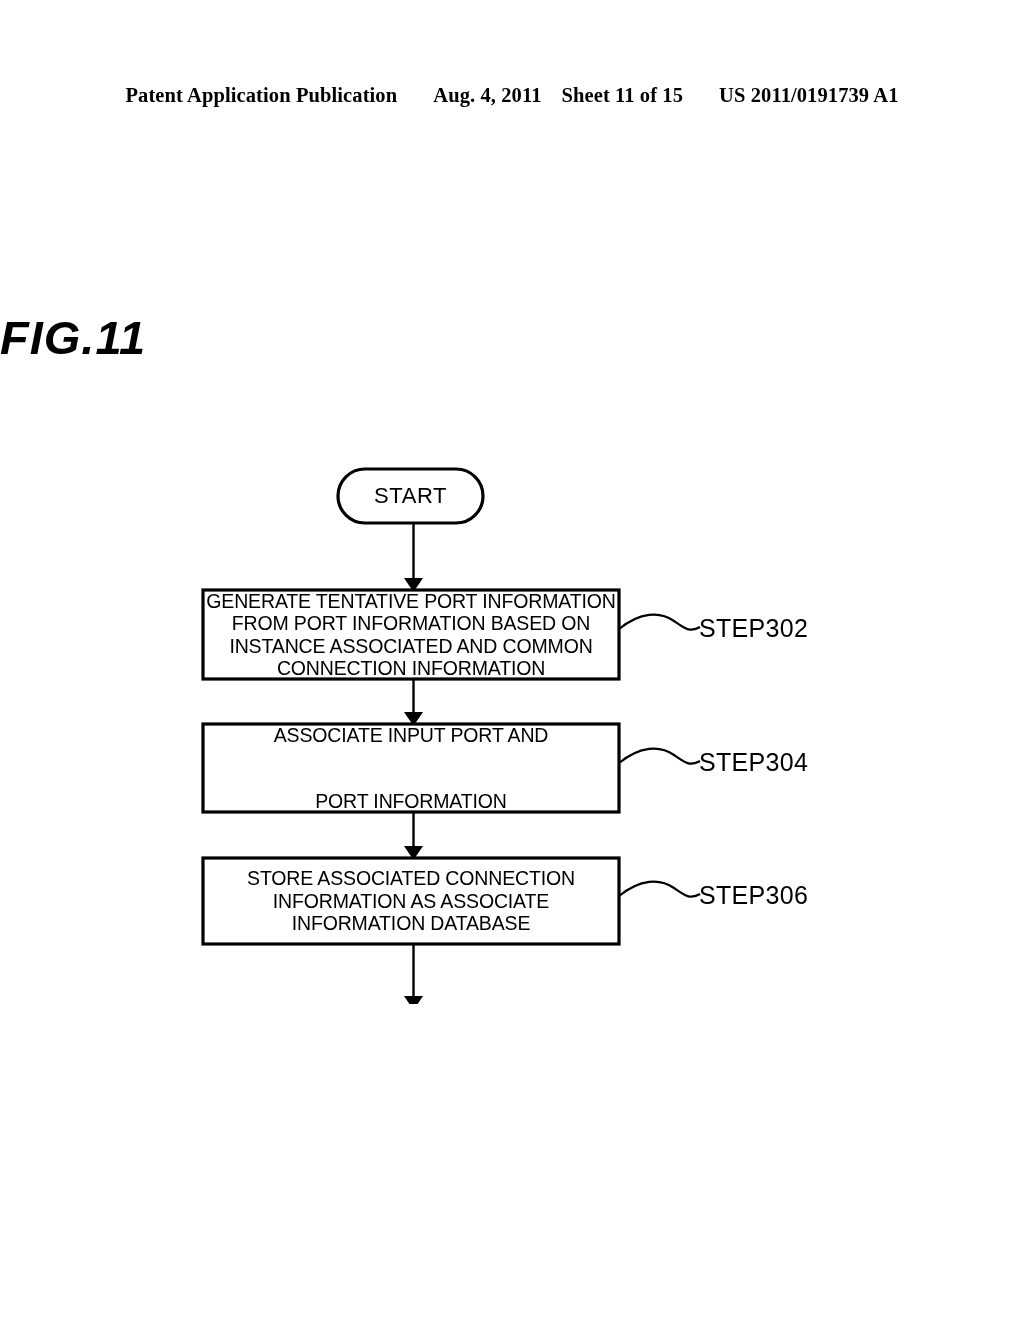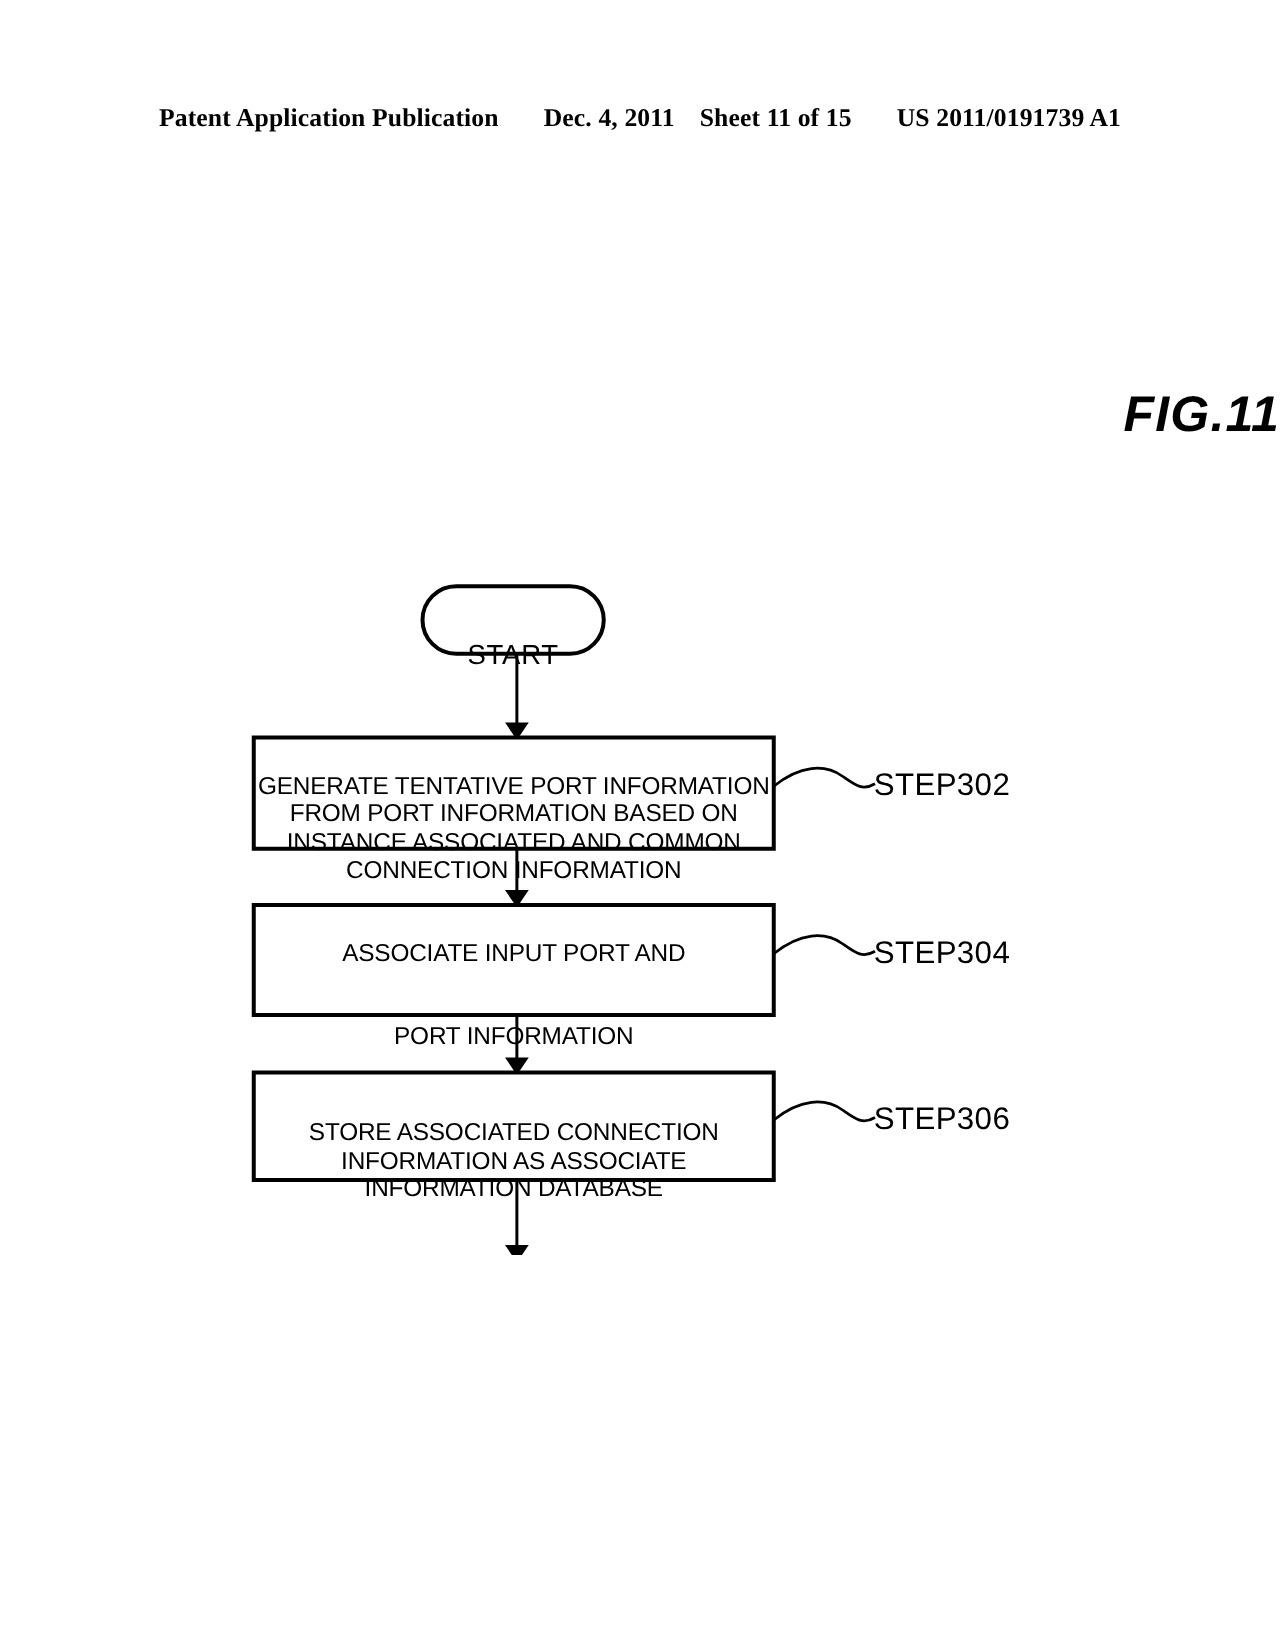--- a/index.html
+++ b/index.html
@@ -38,25 +38,25 @@
   #header .h-date { margin-left: 36px; }
   #header .h-sheet { margin-left: 20px; }
   #header .h-num { margin-left: 36px; }
 
   
   #fig-title {
     position: absolute;
     left: 0;
     top: 310px;
     width: 1024px;
-    text-align: right;
+    text-align: left;
     font-family: "Liberation Sans", sans-serif;
     font-weight: bold;
     font-style: italic;
-    font-size: 40px;
+    font-size: 47px;
     letter-spacing: 1px;
   }
 
   
   #flow {
     position: absolute;
     left: 0;
     top: 0;
     width: 1024px;
     height: 1320px;
@@ -67,21 +67,20 @@
   .node-text {
     position: absolute;
     display: flex;
     flex-direction: column;
     justify-content: center;
     align-items: center;
     text-align: center;
     font-family: "Liberation Sans", sans-serif;
     color: #000;
     pointer-events: none;
-    margin-top: 28px;
   }
   .terminal-text {
     font-size: 22px;
     letter-spacing: 0.6px;
   }
   .process-text {
     font-size: 19.5px;
     line-height: 22.5px;
     letter-spacing: -0.15px;
     white-space: nowrap;
@@ -95,21 +94,21 @@
     white-space: nowrap;
   }
 </style>
 </head>
 <body>
 
 <div id="page">
 
   <div id="header">
     <span class="h-pub">Patent Application Publication</span>
-    <span class="h-date">Dec. 4, 2011</span>
+    <span class="h-date">Aug. 4, 2011</span>
     <span class="h-sheet">Sheet 11 of 15</span>
     <span class="h-num">US 2011/0191739 A1</span>
   </div>
 
   <div id="fig-title">FIG.11</div>
 
   <div id="flow">
     <svg width="1024" height="1320" viewBox="0 0 1024 1320" xmlns="http://www.w3.org/2000/svg">
 
       <rect x="338" y="469" width="145" height="54" rx="27" ry="27" fill="#ffffff" stroke="#000000" stroke-width="3.2"></rect>

